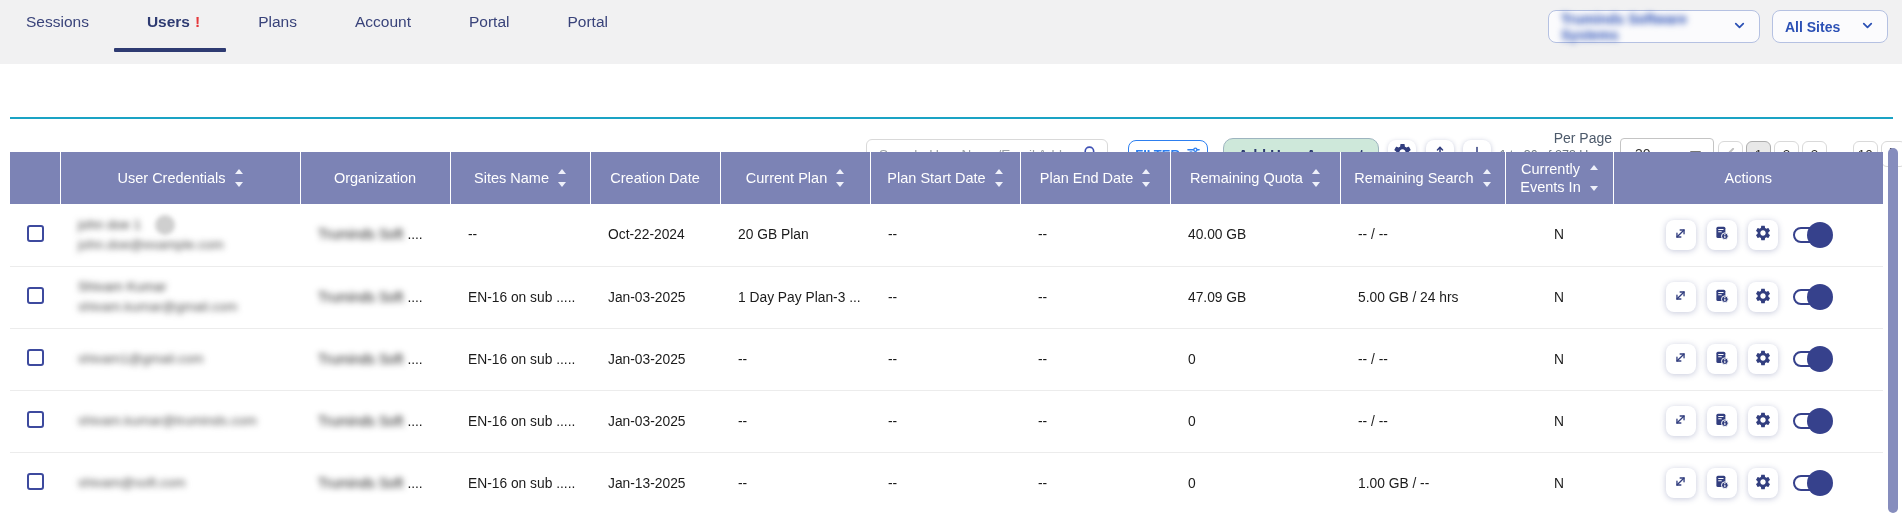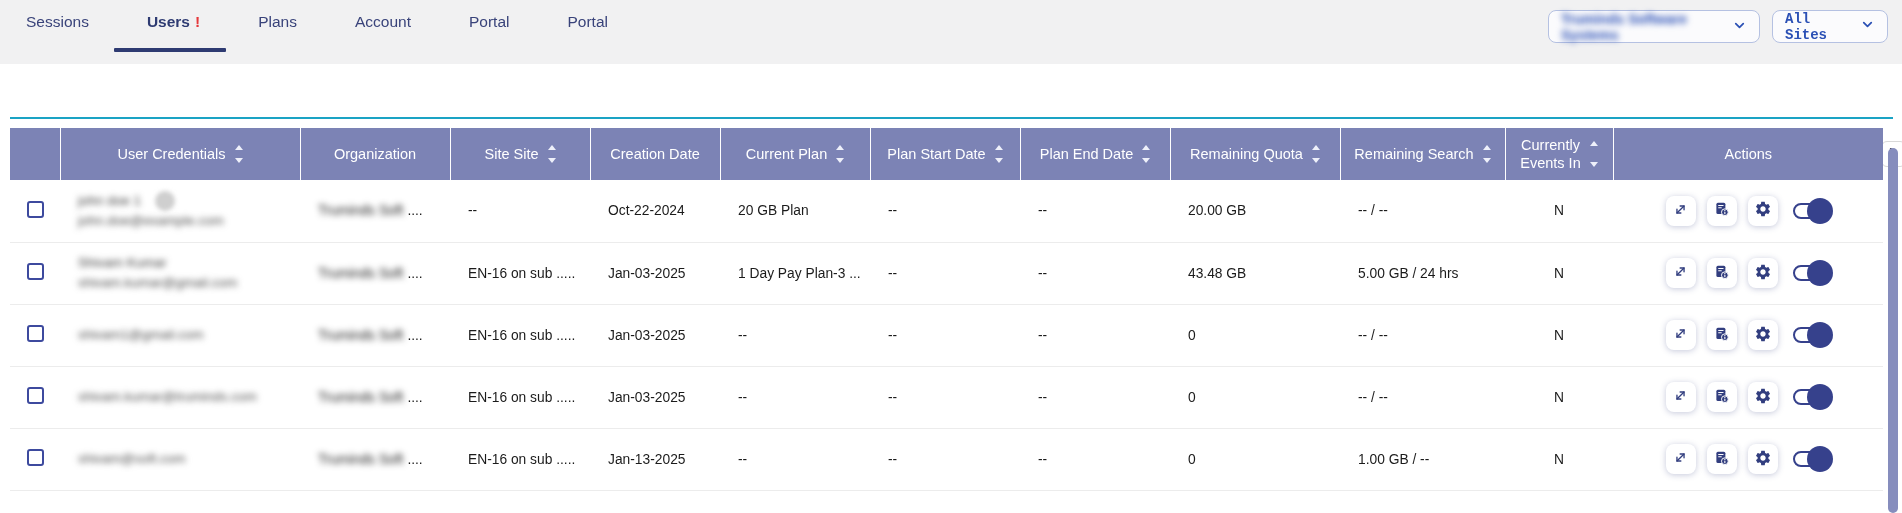--- a/index.html
+++ b/index.html
@@ -12,21 +12,21 @@
   .tabs { position:absolute; left:22px; top:0; height:44px; display:flex; align-items:center; gap:50px; }
   .tab { font-size:15.5px; color:#39437a; cursor:pointer; padding:0 4px; white-space:nowrap; }
   .tab.active { font-weight:bold; color:#2e3b72; }
   .tab .alert { color:#e5383b; font-weight:bold; margin-left:5px; }
   .tab-underline { position:absolute; left:114px; top:48px; width:112px; height:4px; background:#2e3b72; border-radius:1px; }
 
   .selector { position:absolute; top:10px; height:33px; display:flex; align-items:center;
               justify-content:space-between; border:1px solid #b5c1e2; border-radius:8px;
               background:#fbfbfd; padding:0 12px; color:#2b50b5; font-size:14px; font-weight:bold; cursor:pointer; }
   .selector.org { left:1548px; width:212px; }
-  .selector.sites { left:1772px; width:116px;font-family:Liberation Mono, monospace; }
+  .selector.sites { left:1772px; width:116px; }
 
   .redacted { filter: blur(3px); }
 
   
   .toolbar { position:absolute; left:0; top:64px; width:100%; height:55px; background:#ffffff; }
   .teal-line { position:absolute; left:10px; top:117px; width:1883px; height:2px; background:#1aa3c4; }
 
   .search-box { position:absolute; left:866px; top:75px; width:242px; height:30px;
                 border:1px solid #d9d9d9; border-radius:6px; display:flex; align-items:center;
                 padding:0 8px 0 12px; background:#fff; }
@@ -62,21 +62,21 @@
 
   .pager { position:absolute; left:1718px; top:77px; display:flex; align-items:center; gap:3px; }
   .pg-btn { min-width:25px; height:26px; border:1px solid #d9d9d9; border-radius:6px; background:#fff;
             color:#2f2f2f; font-size:13.5px; display:flex; align-items:center; justify-content:center;
             cursor:pointer; padding:0 4px; font-family:"Liberation Sans", sans-serif; }
   .pg-btn.active { background:#e8e8e8; border-color:#adadad; }
   .pg-btn.prev { color:#c0c0c0; }
   .pg-ellipsis { color:#777; font-size:13px; padding:0 3px; letter-spacing:1px; }
 
   
-  .tablewrap { position:absolute; left:10px; top:128px; width:1873px; }
+  .tablewrap { position:absolute; left:10px; top:152px; width:1873px; }
   table { width:100%; border-collapse:collapse; table-layout:fixed; }
   thead th { background:#7c83b5; height:52px; color:#fff; font-size:14.5px; font-weight:normal;
              vertical-align:middle; cursor:pointer; }
   thead th:not(:last-child) { border-right:1px solid #ffffff; }
   .th-flex { display:flex; align-items:center; justify-content:center; gap:9px; }
   .th-lines { display:flex; flex-direction:column; line-height:18px; align-items:center; }
   .sort { display:flex; flex-direction:column; gap:8px; align-items:center; }
   .sort.tall { gap:16px; }
   .tri-up { width:0; height:0; border-left:4.5px solid transparent; border-right:4.5px solid transparent;
             border-bottom:5.5px solid #eef0fa; }
@@ -265,21 +265,21 @@
                 </div>
               </div>
             </th>
             <th>
               <div class="th-flex">
                 <span>Organization</span>
               </div>
             </th>
             <th>
               <div class="th-flex">
-                <span>Site Site</span>
+                <span>Sites Name</span>
                 <div class="sort">
                   <i class="tri-up"></i>
                   <i class="tri-down"></i>
                 </div>
               </div>
             </th>
             <th>
               <div class="th-flex">
                 <span>Creation Date</span>
               </div>
@@ -364,21 +364,21 @@
               <div class="org-cell">
                 <span class="redacted">Truminds Soft</span>
                 <span class="org-dots">....</span>
               </div>
             </td>
             <td>--</td>
             <td>Oct-22-2024</td>
             <td>20 GB Plan</td>
             <td>--</td>
             <td>--</td>
-            <td>20.00 GB</td>
+            <td>40.00 GB</td>
             <td>-- / --</td>
             <td class="center">N</td>
             <td class="center">
               <div class="actions-flex">
                 <button class="row-icon-btn">
                   <span><svg width="17" height="17" viewBox="0 0 24 24" fill="none" stroke="#323e7f" stroke-width="1.9" stroke-linecap="round" stroke-linejoin="round">
                       <path d="M7 17 17 7"></path>
                       <path d="M11.5 7H17v5.5"></path>
                       <path d="M12.5 17H7v-5.5"></path>
                     </svg></span>
@@ -418,21 +418,21 @@
               <div class="org-cell">
                 <span class="redacted">Truminds Soft</span>
                 <span class="org-dots">....</span>
               </div>
             </td>
             <td>EN-16 on sub .....</td>
             <td>Jan-03-2025</td>
             <td>1 Day Pay Plan-3 ...</td>
             <td>--</td>
             <td>--</td>
-            <td>43.48 GB</td>
+            <td>47.09 GB</td>
             <td>5.00 GB / 24 hrs</td>
             <td class="center">N</td>
             <td class="center">
               <div class="actions-flex">
                 <button class="row-icon-btn">
                   <span><svg width="17" height="17" viewBox="0 0 24 24" fill="none" stroke="#323e7f" stroke-width="1.9" stroke-linecap="round" stroke-linejoin="round">
                       <path d="M7 17 17 7"></path>
                       <path d="M11.5 7H17v5.5"></path>
                       <path d="M12.5 17H7v-5.5"></path>
                     </svg></span>

